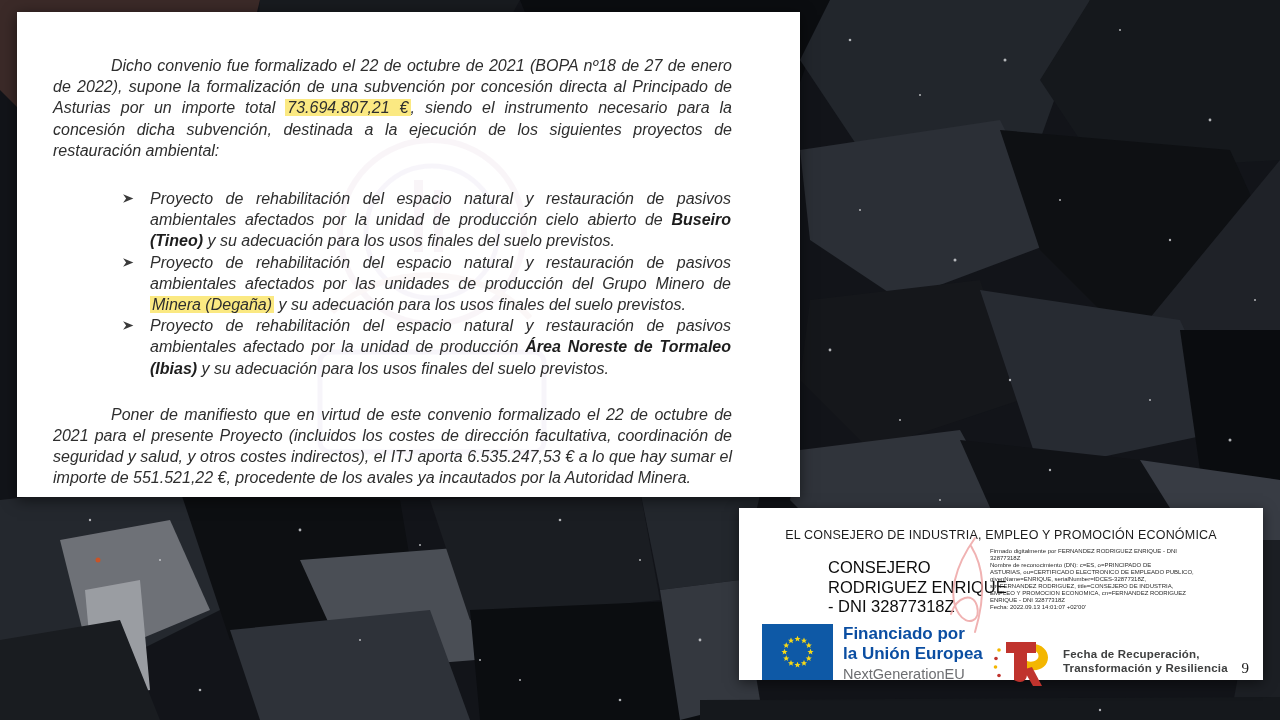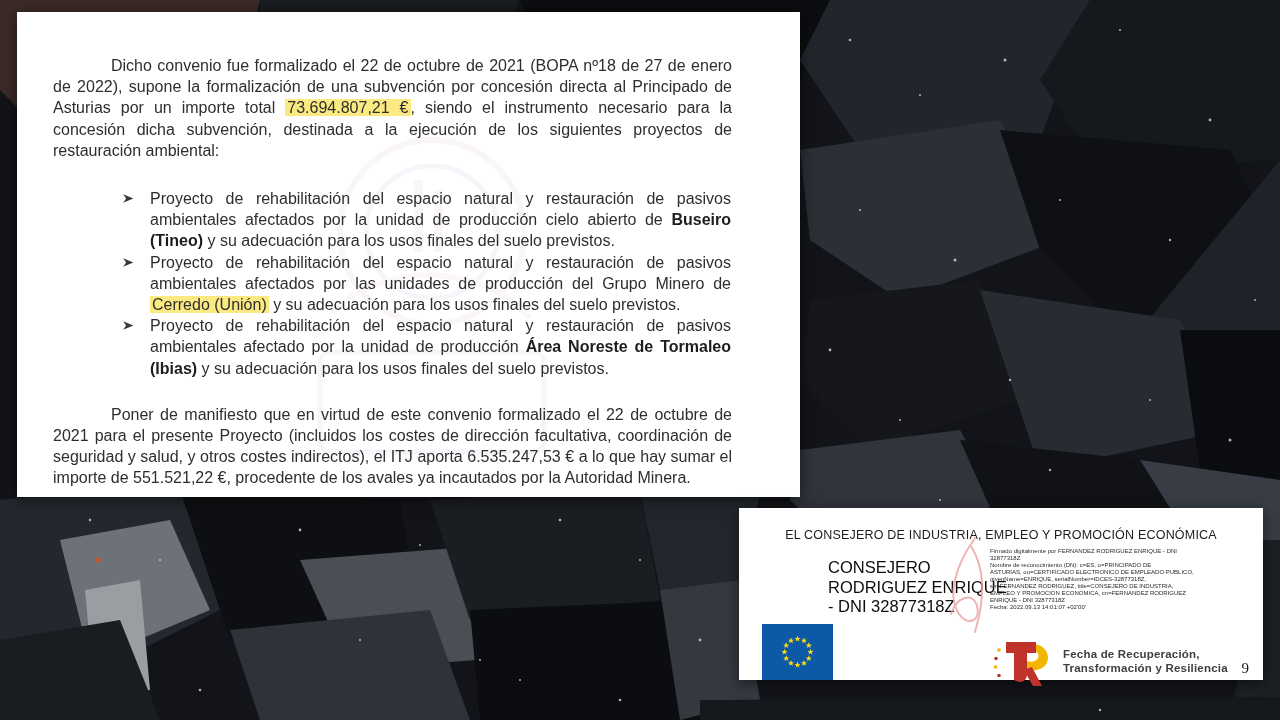--- a/index.html
+++ b/index.html
@@ -2,21 +2,21 @@
 <html style="--highlight: #fbe982; --doc-text: #2e2e2e; --eu-flag-blue: #0e59a6; --eu-star-yellow: #f7d917; --eu-text-blue: #0b4ea2; --nextgen-gray: #6d6e71; --tr-red: #c0332d; --tr-yellow: #f3b600; --plan-text: #3f4040;"><head>
 <meta charset="utf-8">
 <style>
   html,body{margin:0;padding:0;}
   body{width:1280px;height:720px;overflow:hidden;background:#121419;font-family:"Liberation Sans",sans-serif;}
   .stage{position:relative;width:1280px;height:720px;overflow:hidden;}
   .bg{position:absolute;inset:0;}
 
   
   .doc-panel{position:absolute;left:17px;top:12px;width:783px;height:485px;background:#ffffff;
-             box-shadow:0 3px 14px rgba(0,0,0,.55);overflow:hidden;}
+             box-shadow:0 3px 14px rgba(0,0,0,.55);overflow:hidden;font-style:italic;}
   .doc-watermark{position:absolute;left:255px;top:120px;width:320px;height:360px;opacity:.10;pointer-events:none;}
   .doc-content{position:absolute;left:36px;top:43px;width:679px;color:var(--doc-text,#2e2e2e);
                font-size:16px;line-height:21.2px;text-align:justify;}
   .para{margin:0;text-indent:58px;}
   .para.p2{margin-top:25px;}
   .doc-list{list-style:none;margin:27px 0 0 0;padding:0;}
   .doc-list li{position:relative;margin-left:69px;width:581px;padding-left:28px;box-sizing:content-box;}
   .bullet-marker{position:absolute;left:0;top:4px;width:13px;height:13px;}
   .b{font-weight:bold;color:#1d1d1d;}
   .hl{background:var(--highlight,#fbe982);padding:0 2px;}
@@ -127,21 +127,21 @@
         <li>
           <svg class="bullet-marker" viewBox="0 0 12 12">
               <path d="M1 2 L10.5 6 L1 10 L3.8 6 Z" fill="#3a3a3a"></path>
             </svg>
           <span>Proyecto de rehabilitación del espacio natural y restauración de pasivos ambientales afectados por la unidad de producción cielo abierto de </span><span class="b">Buseiro (Tineo)</span><span> y su adecuación para los usos finales del suelo previstos.</span>
         </li>
         <li>
           <svg class="bullet-marker" viewBox="0 0 12 12">
               <path d="M1 2 L10.5 6 L1 10 L3.8 6 Z" fill="#3a3a3a"></path>
             </svg>
-          <span>Proyecto de rehabilitación del espacio natural y restauración de pasivos ambientales afectados por las unidades de producción del Grupo Minero de </span><span class="hl">Cerredo (Unión)</span><span> y su adecuación para los usos finales del suelo previstos.</span>
+          <span>Proyecto de rehabilitación del espacio natural y restauración de pasivos ambientales afectados por las unidades de producción del Grupo Minero de </span><span class="hl">Minera (Degaña)</span><span> y su adecuación para los usos finales del suelo previstos.</span>
         </li>
         <li>
           <svg class="bullet-marker" viewBox="0 0 12 12">
               <path d="M1 2 L10.5 6 L1 10 L3.8 6 Z" fill="#3a3a3a"></path>
             </svg>
           <span>Proyecto de rehabilitación del espacio natural y restauración de pasivos ambientales afectado por la unidad de producción </span><span class="b">Área Noreste de Tormaleo (Ibias)</span><span> y su adecuación para los usos finales del suelo previstos.</span>
         </li>
       </ul>
 
       <p class="para p2">Poner de manifiesto que en virtud de este convenio formalizado el 22 de octubre de 2021 para el presente Proyecto (incluidos los costes de dirección facultativa, coordinación de seguridad y salud, y otros costes indirectos), el ITJ aporta 6.535.247,53 € a lo que hay sumar el importe de 551.521,22 €, procedente de los avales ya incautados por la Autoridad Minera.</p>
@@ -191,20 +191,25 @@
         <use href="#star" transform="translate(42,39.26)"></use>
         <use href="#star" transform="translate(35.5,41)"></use>
         <use href="#star" transform="translate(29,39.26)"></use>
         <use href="#star" transform="translate(24.24,34.5)"></use>
         <use href="#star" transform="translate(22.5,28)"></use>
         <use href="#star" transform="translate(24.24,21.5)"></use>
         <use href="#star" transform="translate(29,16.74)"></use>
       </g>
     </svg>
 
+    <div class="eu-text">
+      <div class="l">Financiado por</div>
+      <div class="l">la Unión Europea</div>
+      <div class="ngeu">NextGenerationEU</div>
+    </div>
 
     <svg class="tr-logo" viewBox="0 0 70 56">
       <g fill="#f3b600">
         <circle cx="9" cy="13" r="1.8"></circle>
         <circle cx="5.5" cy="30" r="1.8"></circle>
         <path d="M37 7 c14,-2 21,6 21,13.5 c0,8.5 -8,13.5 -16,12.5 l-5,-0.5 v-8.5 c6,2 11.5,-1 11.5,-5 c0,-5 -6.5,-7.5 -11.5,-6 z"></path>
       </g>
       <g fill="#c0332d">
         <circle cx="6" cy="21.5" r="1.8"></circle>
         <circle cx="9" cy="38.5" r="1.8"></circle>

